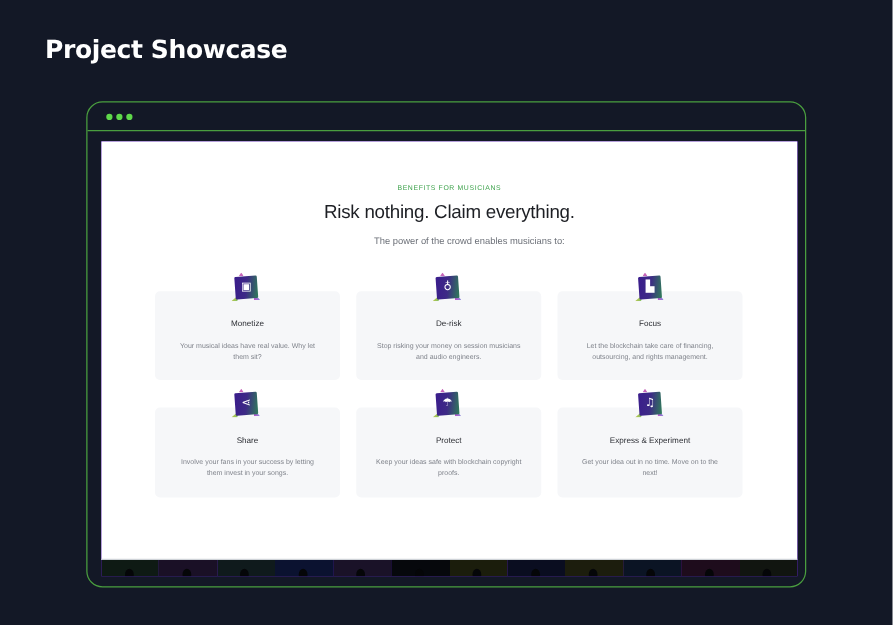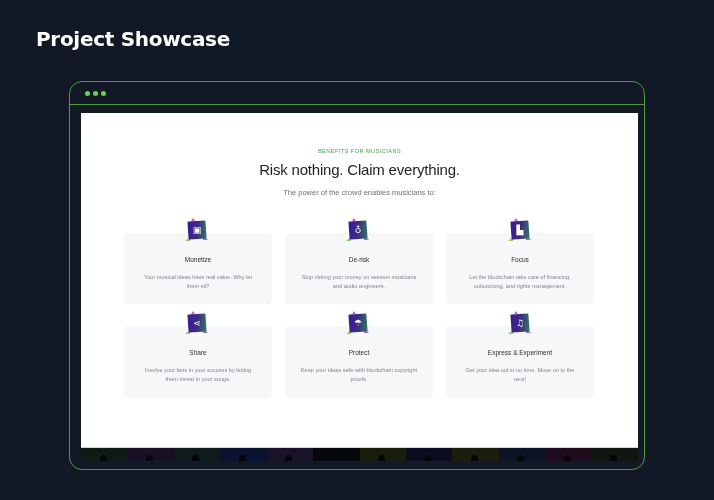--- a/index.html
+++ b/index.html
@@ -39,21 +39,21 @@
     position: absolute; top: 35px; left: 0; width: 100%;
     text-align: center; font-size: 5.5px; letter-spacing: 0.5px;
     color: #3fa34d; text-transform: uppercase;
   }
   .headline {
     position: absolute; top: 48px; left: 0; width: 100%;
     text-align: center; font-size: 15px; color: #1d1f24;
     letter-spacing: -0.2px;
   }
   .subline {
-    position: absolute; top: 75px; left: 0; width: 100%;
+    position: absolute; top: 75px; left: 16px; width: 100%;
     text-align: center; font-size: 7.5px; color: #6c7078;
   }
   .card {
     position: absolute; width: 148px; height: 71px;
     background: #f6f7f9; border-radius: 4px;
   }
   .card .ttl {
     position: absolute; top: 23px; left: 0; width: 100%;
     text-align: center; font-size: 6.5px; color: #2b2d33;
   }

